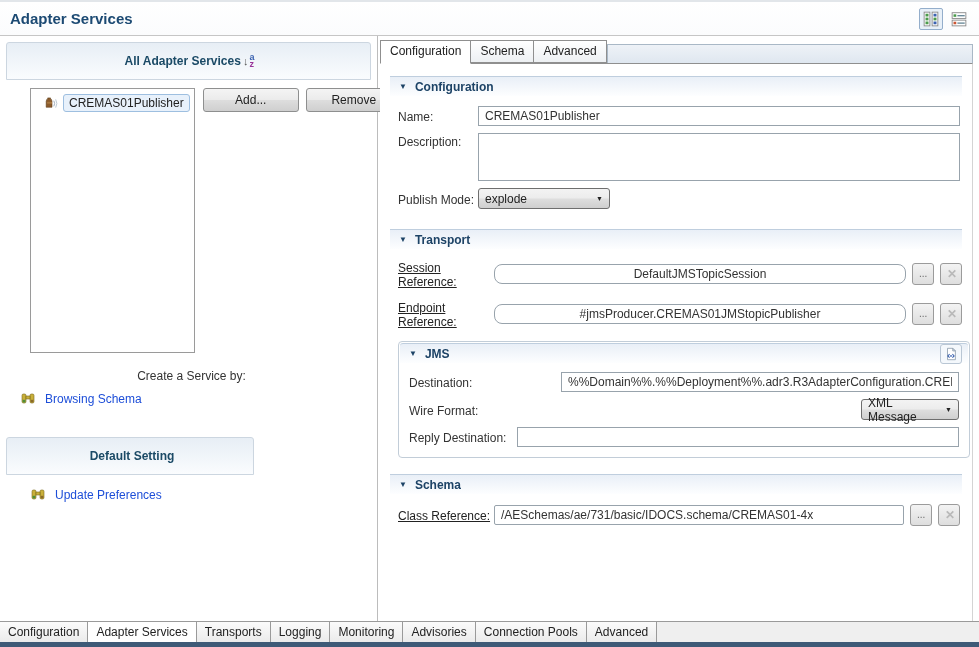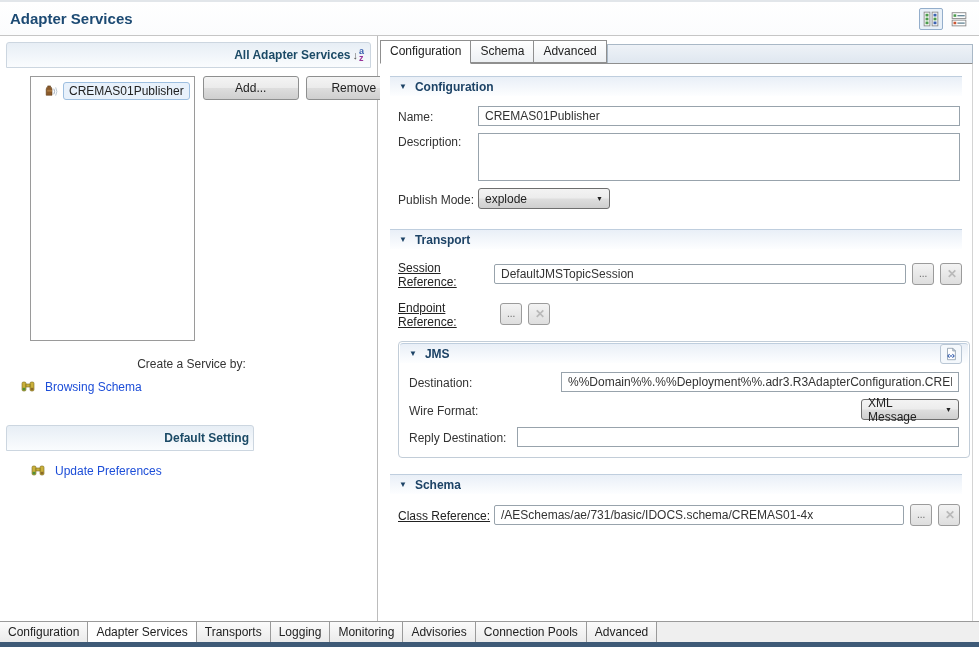--- a/index.html
+++ b/index.html
@@ -21,21 +21,21 @@
   .view-toggles { display:flex; gap:4px; align-items:center; }
   .vt { width:24px; height:22px; display:flex; align-items:center; justify-content:center; border:1px solid transparent; border-radius:2px; cursor:pointer; }
   .vt.selected { border:1px solid #94aecb; background:#e8f0f8; }
 
   
   .main { flex:1 1 auto; display:flex; min-height:0; }
 
   
   .left { flex:0 0 378px; width:378px; border-right:1px solid #bcbcbc; padding:6px 6px 0 6px; }
   .panel-header {
-    height:26px; display:flex; align-items:center; justify-content:flex-end;
+    height:38px; display:flex; align-items:center; justify-content:center;
     border:1px solid #ccd6e0; border-radius:3px 3px 0 0;
     background:linear-gradient(#e7eef5,#fafcfe);
     padding:0 4px 0 8px; font-weight:bold; color:#1b4a66;
   }
   .sort-btn { display:flex; align-items:flex-start; gap:1px; cursor:pointer; padding:1px 2px; }
   .sort-arrow { font-size:11px; color:#555; line-height:14px; }
   .saz { display:flex; flex-direction:column; font-size:9px; line-height:7px; font-weight:bold; }
   .sa { color:#3a62b0; font-style:normal; }
   .sz { color:#993399; font-style:normal; }
 
@@ -85,21 +85,21 @@
   .lbl.w98 { flex:0 0 98px; }
   .link-lbl { text-decoration:underline; cursor:pointer; color:#222; }
 
   input.txt, textarea.txt {
     font:12px "Liberation Sans", sans-serif; color:#333;
     border:1px solid #98a3ac; background:#fff; padding:2px 6px; height:20px;
   }
   textarea.txt { height:48px; resize:none; }
   .w-name { width:482px; }
   .w-desc { width:482px; }
-  .w-ref { width:420px; background:#ececec; color:#9b9b9b; border:1px solid #a9a9a9; border-radius:2px; }
+  .w-ref { width:420px; background:#ececec; color:#9b9b9b; border:1px solid #a9a9a9; border-radius:8px;text-align:center; }
   .w-dest { width:398px; }
   .w-reply { width:442px; }
   .w-class { width:410px; background:#ececec; color:#9b9b9b; border:1px solid #a9a9a9; border-radius:2px; }
 
   .sel {
     display:inline-flex; align-items:center; justify-content:space-between;
     height:21px; border:1px solid #6e6e6e; border-radius:3px; padding:0 6px; cursor:pointer;
     background:linear-gradient(#f3f3f3,#ececec 48%,#dedede 52%,#cfcfcf); color:#222;
   }
   .sel .arrow { font-size:7px; color:#222; margin-left:10px; }
@@ -267,20 +267,21 @@
 
         <div class="row" style="margin-bottom:10px;">
           <span class="lbl w96 link-lbl">Session Reference:</span>
           <input class="txt w-ref" readonly="" value="DefaultJMSTopicSession" style="">
           <button class="mini">...</button>
           <button class="mini x">✕</button>
         </div>
 
         <div class="row" style="margin-bottom:12px;">
           <span class="lbl w96 link-lbl">Endpoint Reference:</span>
+          <input class="txt w-ref" readonly="" value="#jmsProducer.CREMAS01JMStopicPublisher" style="">
           <button class="mini">...</button>
           <button class="mini x">✕</button>
         </div>
 
         <div class="group-box">
           <div class="sec-header" style="margin-bottom:9px;">
             <span class="sec-arrow">▼</span>
             <span>JMS</span>
             <span class="sec-spacer"></span>
             <span class="doc-btn">

